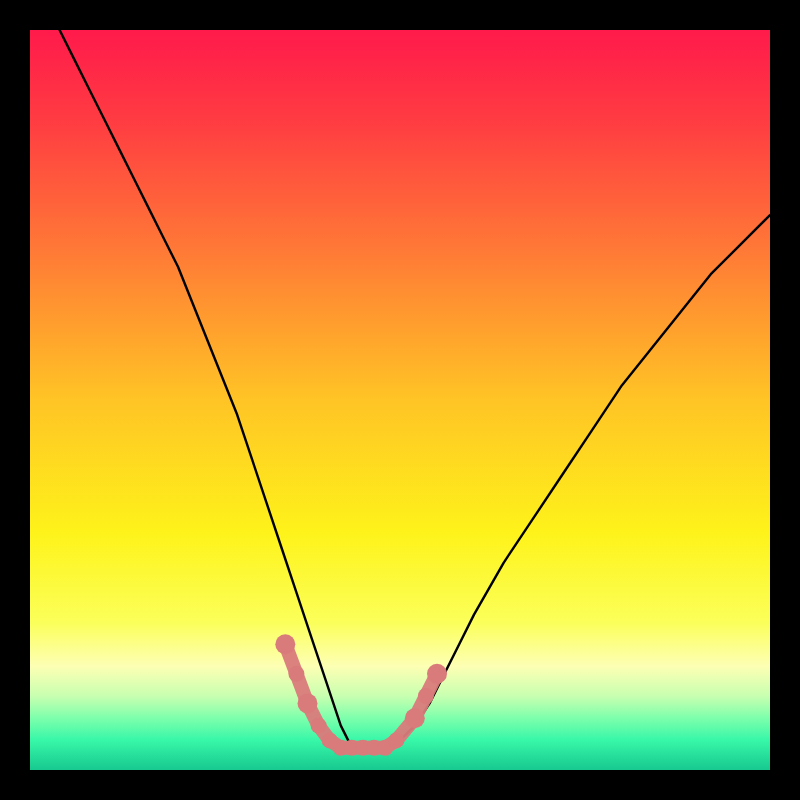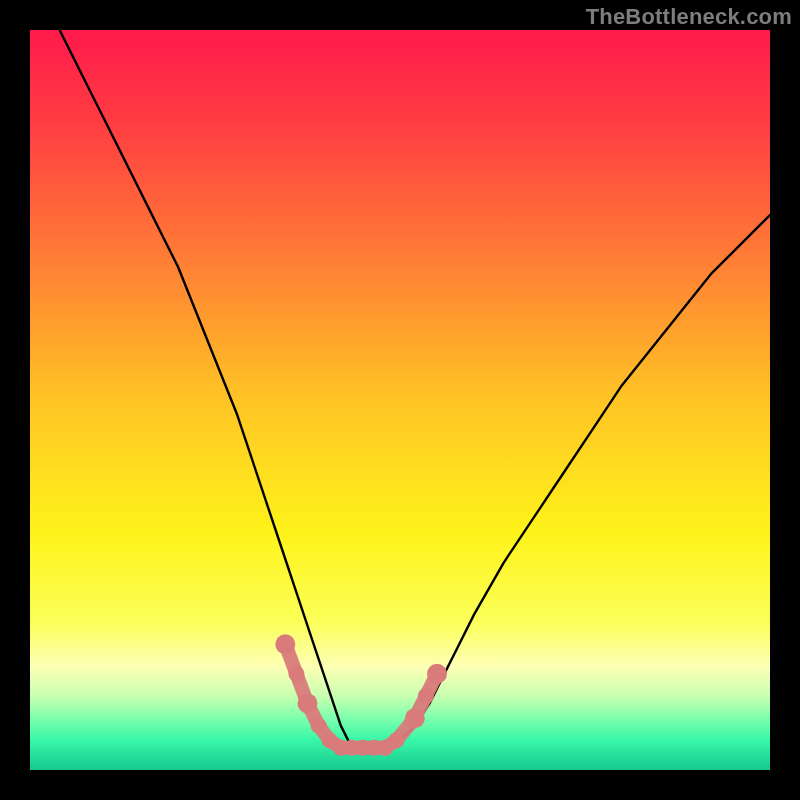--- a/index.html
+++ b/index.html
@@ -63,14 +63,13 @@
           <circle cx="333.0" cy="717.8" r="8" fill="#d97b7b"></circle>
           <circle cx="344.1" cy="717.8" r="8" fill="#d97b7b"></circle>
           <circle cx="355.2" cy="717.8" r="8" fill="#d97b7b"></circle>
           <circle cx="366.3" cy="710.4" r="8" fill="#d97b7b"></circle>
           <circle cx="384.8" cy="688.2" r="10" fill="#d97b7b"></circle>
           <circle cx="395.9" cy="666.0" r="8" fill="#d97b7b"></circle>
           <circle cx="407.0" cy="643.8" r="10" fill="#d97b7b"></circle>
         </g>
     </svg>
   </div>
-  <div class="watermark">TheBottleneck.com</div>
 </div>
 
 </body></html>

